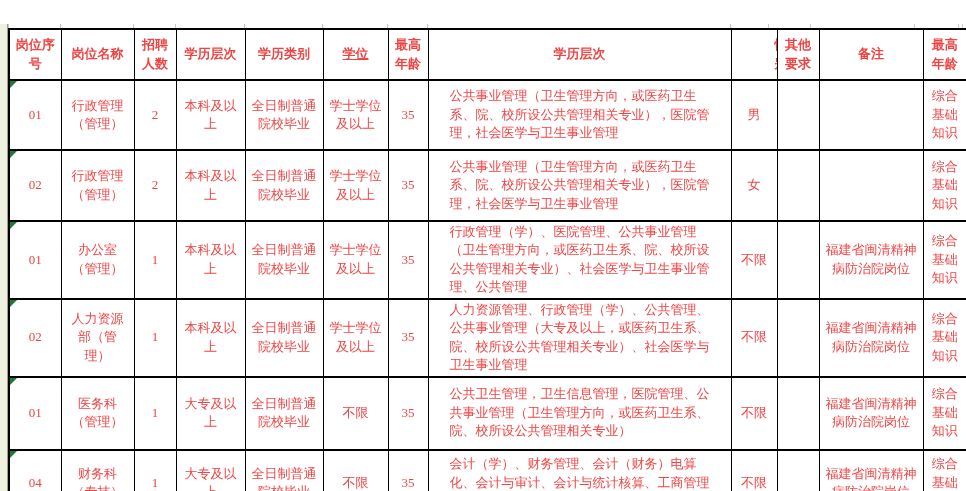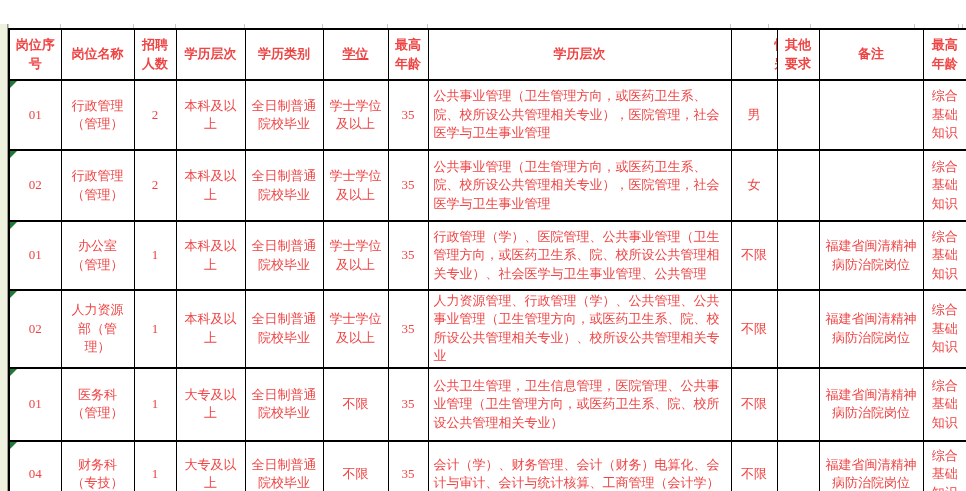--- a/index.html
+++ b/index.html
@@ -32,21 +32,21 @@
     overflow:hidden;
     vertical-align:middle;
     text-align:center;
     font-size:13px;
     line-height:1.42;
     word-break:break-all;
   }
   thead tr { height:51px; }
   th { font-weight:bold; padding:0 2px; }
   td { padding:0 4px; }
-  td.major { text-align:left; padding:1px 5px; }
+  td.major { text-align:left; padding:1px 21px; }
   td.seq { position:relative; }
   .tri {
     position:absolute; top:0; left:0; width:0; height:0;
     border-top:7px solid #1e7a32; border-right:7px solid transparent;
   }
 </style>
 </head>
 <body>
 
 <div class="screen">
@@ -151,21 +151,21 @@
           <td class="cell-exam">综合基础知识</td>
         </tr>
         <tr style="height: 75px;">
           <td class="cell-seq seq"><span class="tri"></span><span>02</span></td>
           <td class="cell-name">人力资源部（管理）</td>
           <td class="cell-count">1</td>
           <td class="cell-edu_level">本科及以上</td>
           <td class="cell-edu_type">全日制普通院校毕业</td>
           <td class="cell-degree">学士学位及以上</td>
           <td class="cell-max_age">35</td>
-          <td class="cell-major major">人力资源管理、行政管理（学）、公共管理、公共事业管理（卫生管理方向，或医药卫生系、院、校所设公共管理相关专业）、校所设公共管理相关专业</td>
+          <td class="cell-major major">人力资源管理、行政管理（学）、公共管理、公共事业管理（大专及以上，或医药卫生系、院、校所设公共管理相关专业）、社会医学与卫生事业管理</td>
           <td class="cell-gender">不限</td>
           <td class="cell-other"></td>
           <td class="cell-remark">福建省闽清精神病防治院岗位</td>
           <td class="cell-exam">综合基础知识</td>
         </tr>
         <tr style="height: 73px;">
           <td class="cell-seq seq"><span class="tri"></span><span>01</span></td>
           <td class="cell-name">医务科（管理）</td>
           <td class="cell-count">1</td>
           <td class="cell-edu_level">大专及以上</td>

